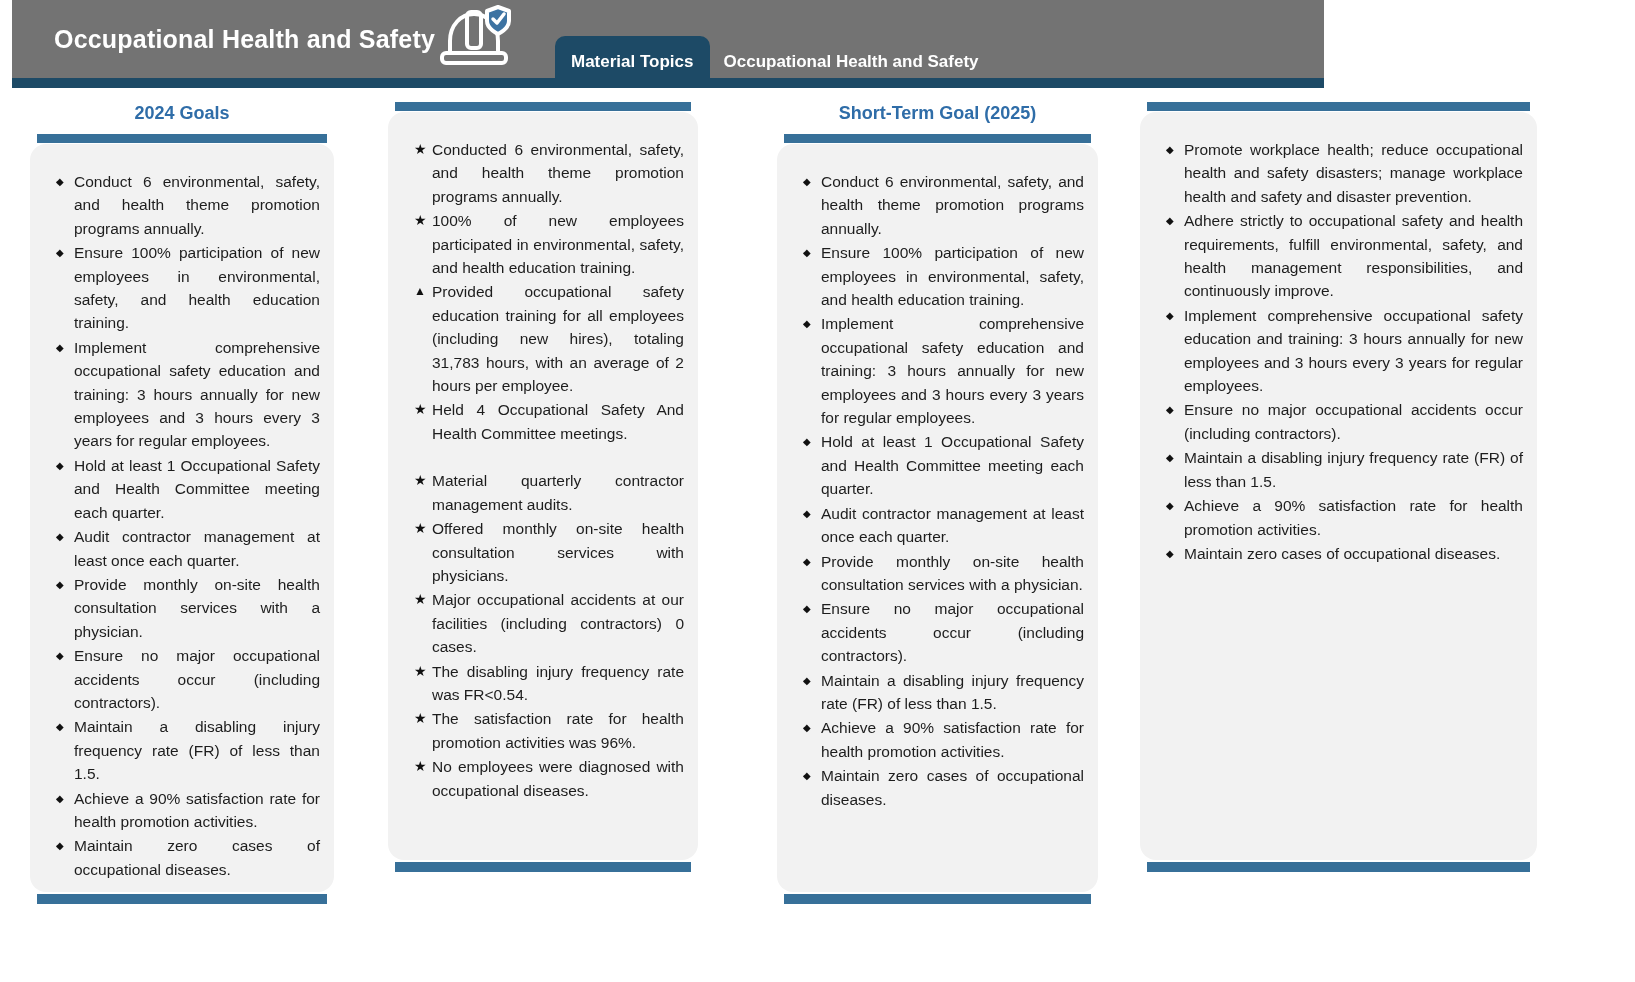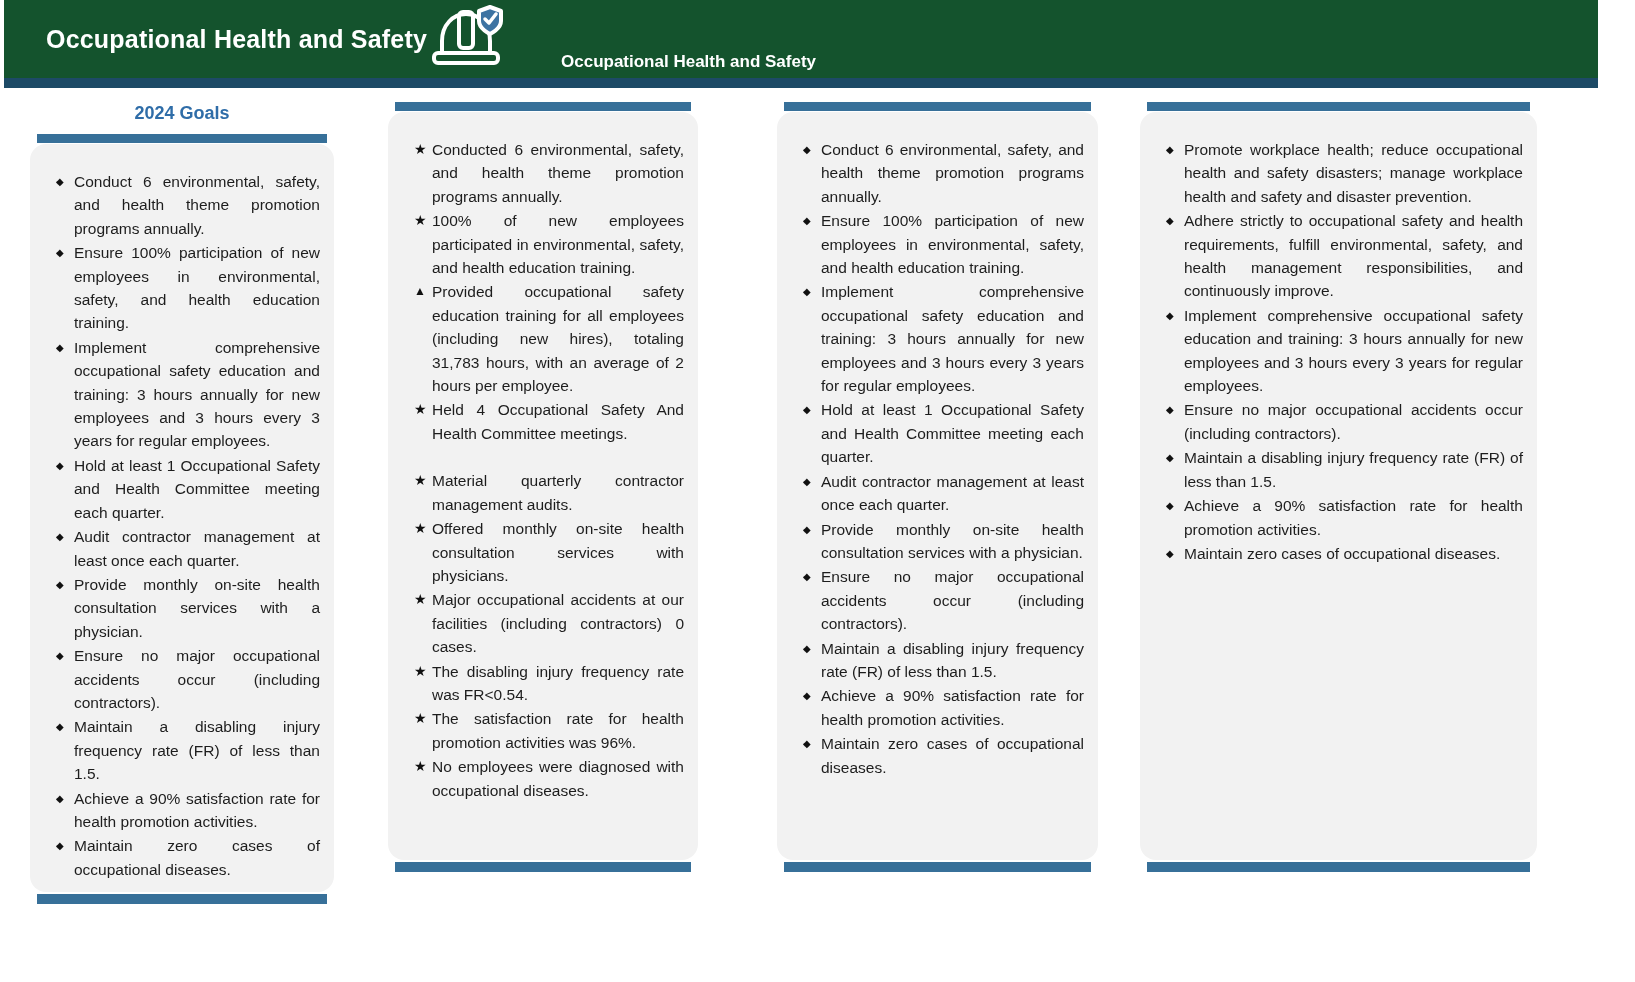--- a/index.html
+++ b/index.html
@@ -1,21 +1,21 @@
 <!DOCTYPE html>
 <html><head>
 <meta charset="utf-8">
 <style>
   html,body{margin:0;padding:0;}
   body{
     width:1635px;height:982px;position:relative;overflow:hidden;
     background:#ffffff;font-family:"Liberation Sans", sans-serif;
   }
   
-  .header{position:absolute;top:0;left:4px;width:1594px;height:88px;background:#14532d;}
+  .header{position:absolute;top:0;left:12px;width:1312px;height:88px;background:#737373;}
   .header-strip{position:absolute;left:0;bottom:0;width:100%;height:10px;background:#1d4a66;}
   .header-title{
     position:absolute;left:42px;top:0;height:78px;display:flex;align-items:center;
     color:#ffffff;font-size:25px;font-weight:bold;letter-spacing:.2px;
   }
   .hat-icon{position:absolute;left:420px;top:5px;width:86px;height:70px;}
   .tab-area{position:absolute;left:543px;top:36px;height:52px;display:flex;align-items:center;}
   .tab{
     height:52px;display:flex;align-items:center;padding:0 16px;
     background:#1d4a66;border-radius:10px 10px 0 0;
@@ -61,20 +61,21 @@
     <g fill="none" stroke="#ffffff" stroke-width="4" stroke-linecap="round" stroke-linejoin="round">
       <path d="M18 48 V36 C18 20 29 9 42 9 C55 9 66 20 66 36 V48"></path>
       <rect x="10" y="48" width="64" height="10" rx="4"></rect>
       <rect x="35" y="7" width="14" height="36" rx="4"></rect>
       <path d="M55 6 L66 2 L77 6 V16 C77 24 66 29 66 29 C66 29 55 24 55 16 Z" fill="#3d73a2"></path>
       <path d="M61 14 L65 18 L72 9" stroke-width="3.5"></path>
     </g>
   </svg>
 
   <div class="tab-area">
+    <div class="tab">Material Topics</div>
     <div class="tab-neighbor">Occupational Health and Safety</div>
   </div>
 
   <div class="header-strip"></div>
 </div>
 
 <div id="columns">
   <section class="column">
     <h2 class="col-title">2024 Goals</h2>
     <div class="bar"></div>
@@ -165,20 +166,21 @@
         </div>
         <div class="item">
           <span class="marker m-s">★</span>
           <span class="txt">No employees were diagnosed with occupational diseases.</span>
         </div>
       </div>
     <div class="bar bar-bottom"></div>
   </section>
 
   <section class="column">
+    <h2 class="col-title">Short-Term Goal (2025)</h2>
     <div class="bar"></div>
     <div class="card">
         <div class="item">
           <span class="marker m-d">◆</span>
           <span class="txt">Conduct 6 environmental, safety, and health theme promotion programs annually.</span>
         </div>
         <div class="item">
           <span class="marker m-d">◆</span>
           <span class="txt">Ensure 100% participation of new employees in environmental, safety, and health education training.</span>
         </div>

